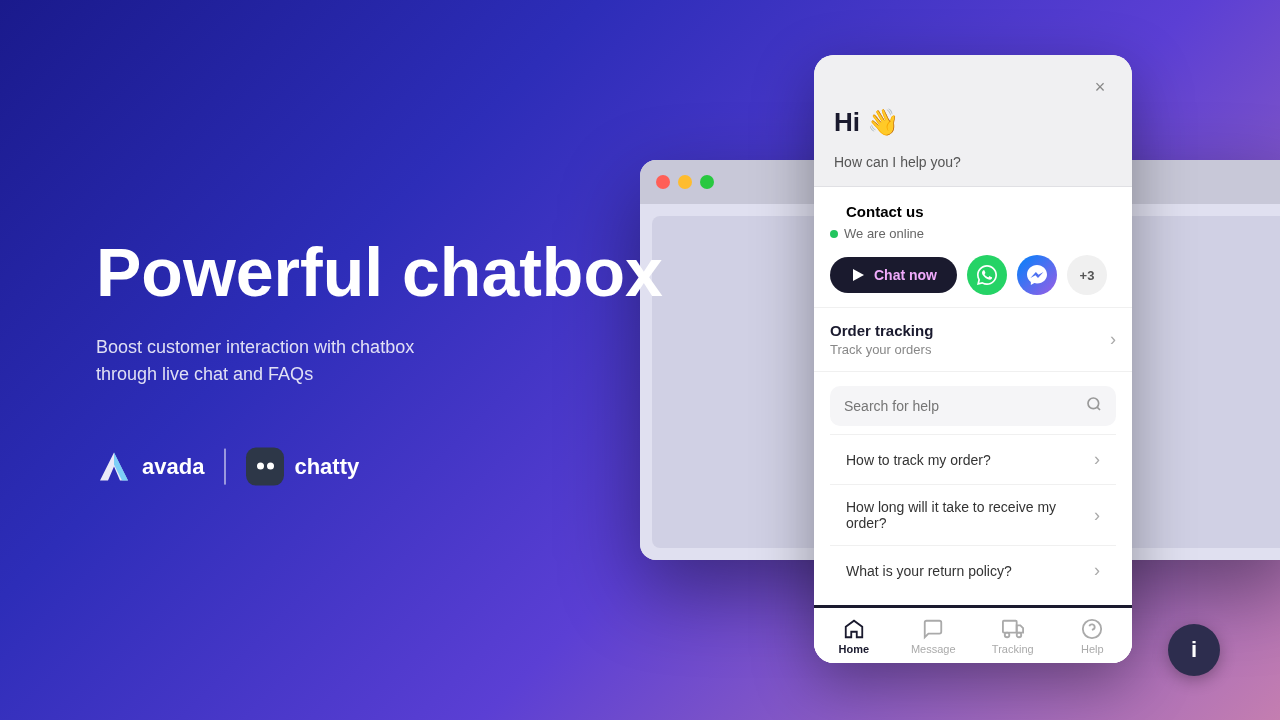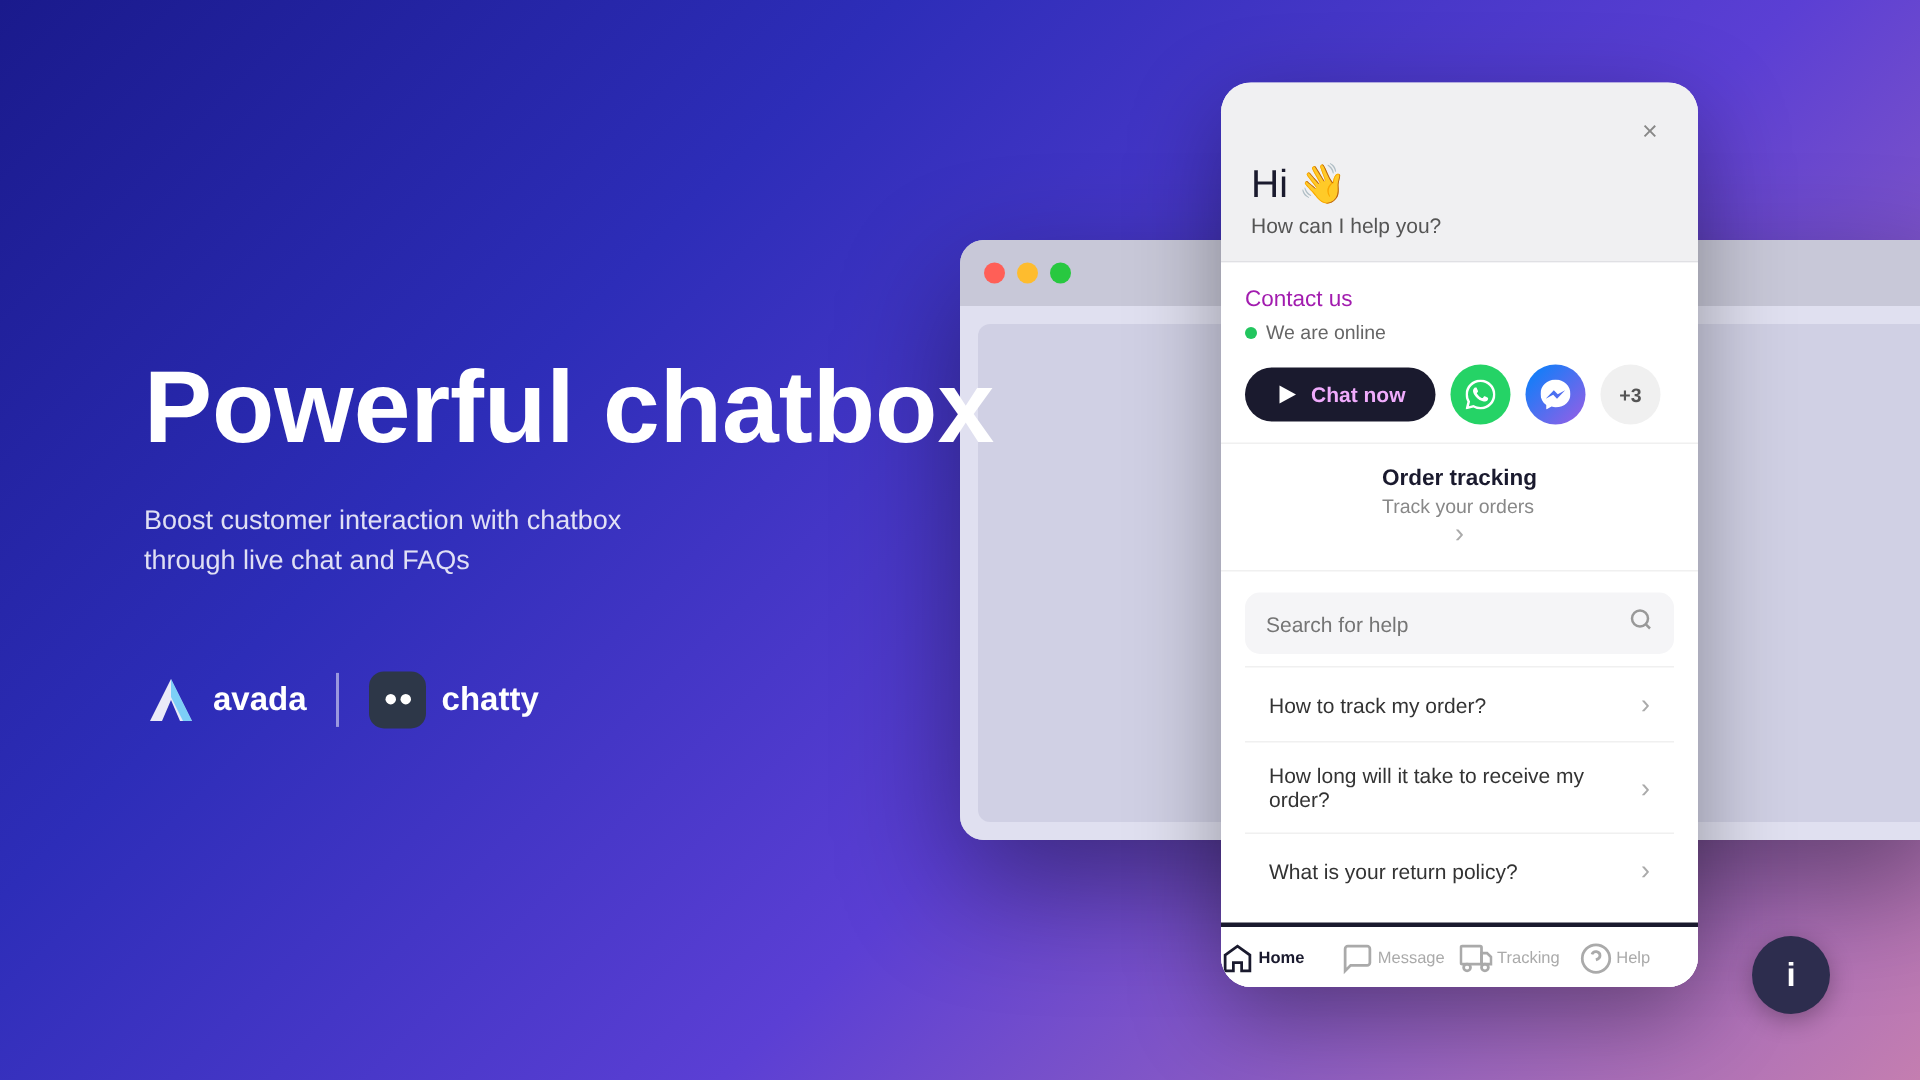--- a/index.html
+++ b/index.html
@@ -159,45 +159,46 @@
       cursor: pointer;
       color: #888;
       font-size: 18px;
       display: flex;
       align-items: center;
       justify-content: center;
       border-radius: 50%;
     }
     .widget-greeting {
       font-size: 26px;
-      font-weight: 400;
+      font-weight: 700;
       color: #1a1a2e;
-      margin-bottom: 4px;
+      margin-bottom: 16px;
     }
     .widget-subgreeting {
       font-size: 14px;
       color: #555;
     }
 
     
     .widget-body {
       background: white;
       padding: 0;
     }
 
     
     .contact-section {
       padding: 16px 16px 12px;
       border-bottom: 1px solid #f0f0f0;
     }
     .contact-title {
       font-size: 15px;
-      font-weight: 400;
-      color: #a21caf;
+      font-weight: 700;
+      color: #000000;
       margin-bottom: 6px;
+      margin-left: 16px;
     }
     .online-status {
       display: flex;
       align-items: center;
       gap: 6px;
       margin-bottom: 14px;
       text-align: right;
     }
     .status-dot {
       width: 8px;
@@ -262,21 +263,20 @@
     }
 
     
     .order-section {
       padding: 14px 16px;
       border-bottom: 1px solid #f0f0f0;
       display: flex;
       align-items: center;
       justify-content: space-between;
       cursor: pointer;
-      flex-direction: column;
     }
     .order-info {}
     .order-title {
       font-size: 15px;
       font-weight: 600;
       color: #1a1a2e;
       margin-bottom: 3px;
     }
     .order-subtitle {
       font-size: 13px;
@@ -329,21 +329,21 @@
 
     
     .widget-nav {
       display: flex;
       border-top: 3px solid #1a1a2e;
       background: white;
     }
     .nav-item {
       flex: 1;
       display: flex;
-      flex-direction: row;
+      flex-direction: column;
       align-items: center;
       padding: 10px 0 8px;
       cursor: pointer;
       gap: 3px;
     }
     .nav-item.active .nav-label { color: #1a1a2e; font-weight: 600; }
     .nav-item:not(.active) .nav-label { color: #aaa; }
     .nav-label {
       font-size: 11px;
       color: #1a1a2e;

